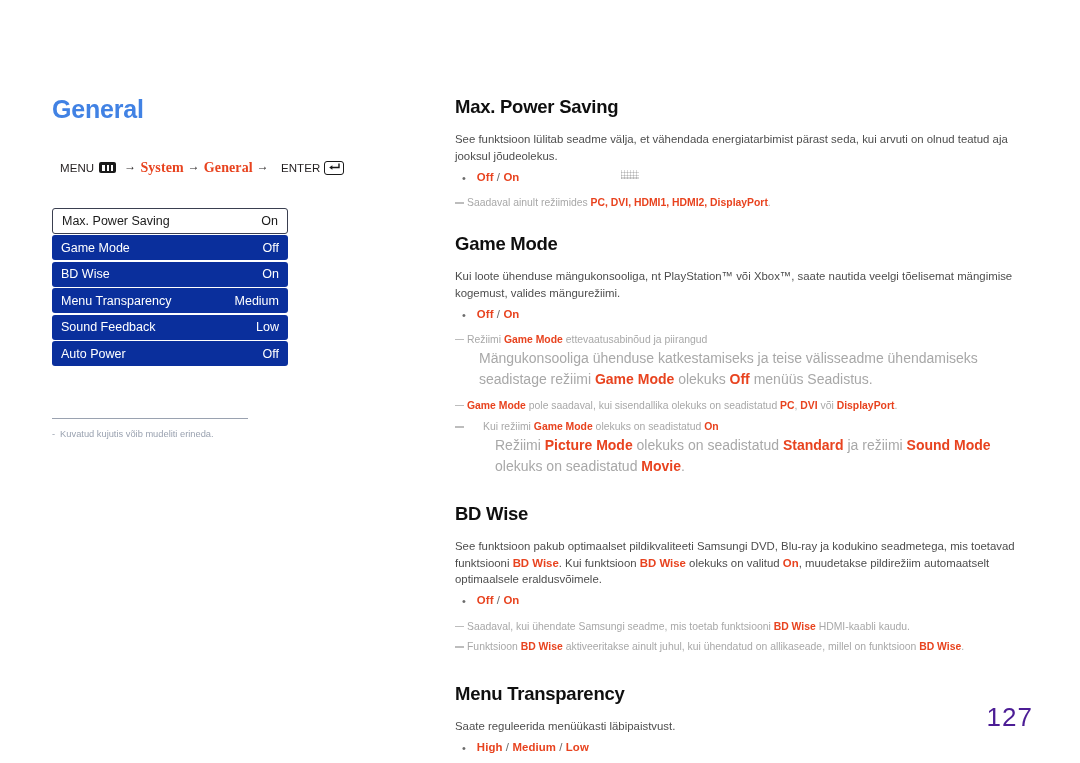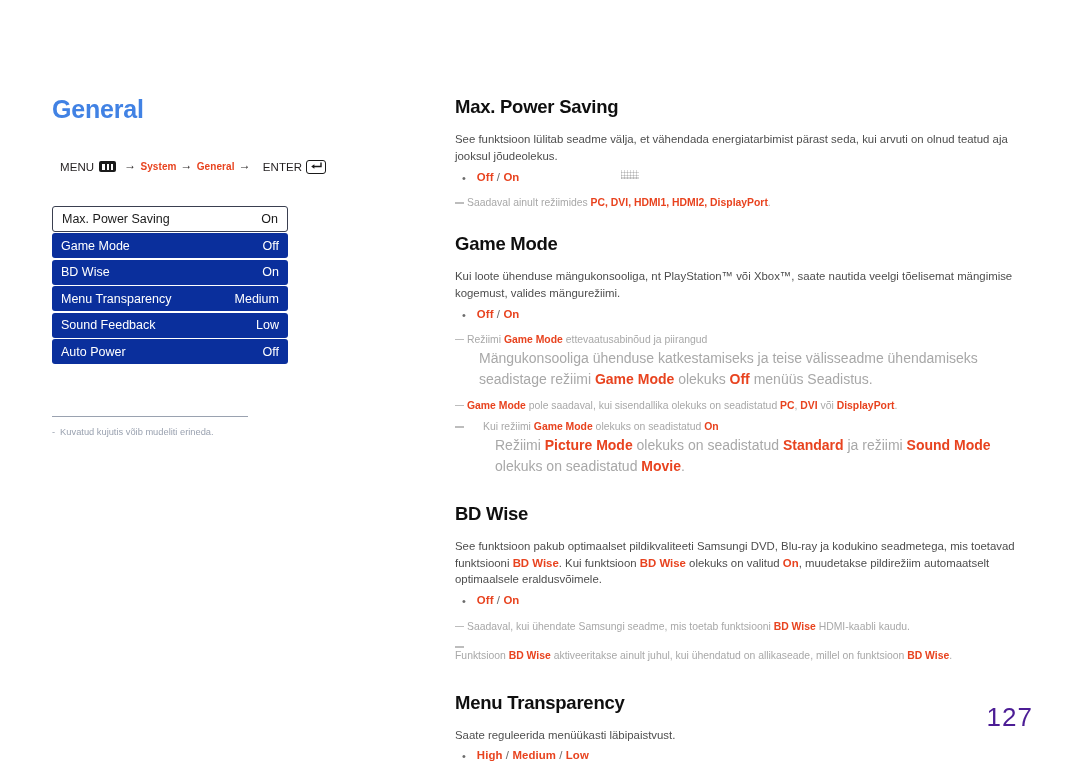--- a/index.html
+++ b/index.html
@@ -45,21 +45,22 @@
     color: #231f20;
     display: flex;
     align-items: center;
     white-space: nowrap;
     letter-spacing: 0.1px;
   }
   .bc-text { font-size: 11.5px; padding-left: 8px; }
   .bc-red {
     color: #e8431f;
     font-weight: bold;
-    font-size: 10px;
+    font-size: 14px;
+    font-family: Liberation Serif, serif;
   }
   .bc-arrow {
     color: #231f20;
     font-size: 12px;
     margin: 0 4px;
     position: relative;
     top: -2px;
   }
 
   .menu-glyph {
@@ -348,21 +349,21 @@
       <h2 class="topic-title">BD Wise</h2>
       <p class="body-text"><span class="gd">See funktsioon pakub optimaalset pildikvaliteeti Samsungi DVD, Blu-ray ja kodukino seadmetega, mis toetavad funktsiooni </span><span class="r">BD Wise</span><span class="gd">. Kui funktsioon </span><span class="r">BD Wise</span><span class="gd"> olekuks on valitud </span><span class="r">On</span><span class="gd">, muudetakse pildirežiim automaatselt optimaalsele eraldusvõimele.</span></p>
       <div class="opt-line">
         <span class="opt-bullet">•</span>
         <span class="opt-values"><span>Off</span><span class="sep"> / </span><span>On</span></span>
       </div>
       <div class="note">
         <span class="note-dash"></span>
         <span class="note-body"><span class="g">Saadaval, kui ühendate Samsungi seadme, mis toetab funktsiooni </span><span class="r">BD Wise</span><span class="g"> HDMI-kaabli kaudu.</span></span>
       </div>
-      <div class="note" style="margin-top:5px;flex-direction:column;">
+      <div class="note" style="margin-top:5px;">
         <span class="note-dash"></span>
         <span class="note-body"><span class="g">Funktsioon </span><span class="r">BD Wise</span><span class="g"> aktiveeritakse ainult juhul, kui ühendatud on allikaseade, millel on funktsioon </span><span class="r">BD Wise</span><span class="g">.</span></span>
       </div>
     </div>
 
     <div class="topic" style="margin-top:28px;">
       <h2 class="topic-title">Menu Transparency</h2>
       <p class="body-text">Saate reguleerida menüükasti läbipaistvust.</p>
       <div class="opt-line">
         <span class="opt-bullet">•</span>

